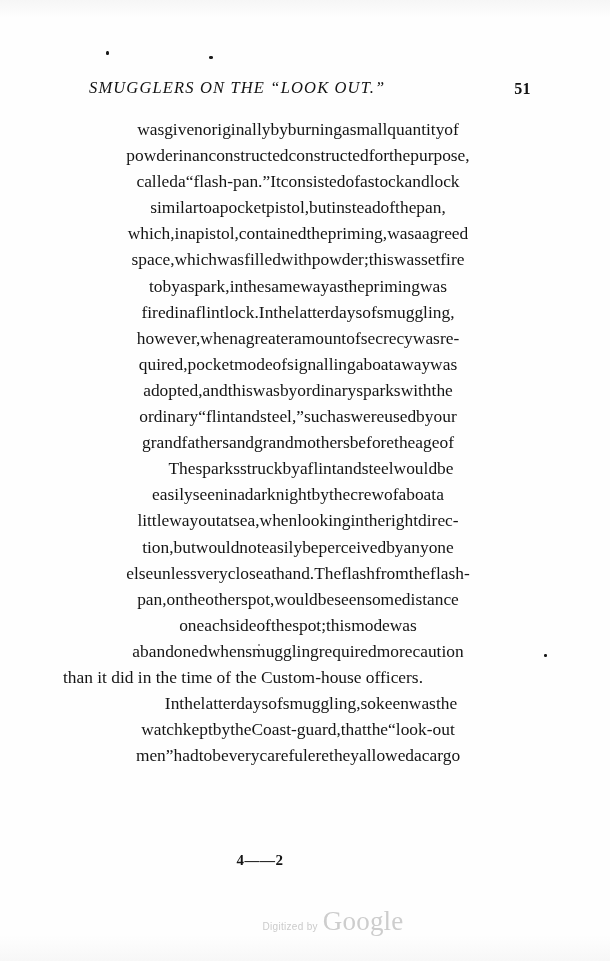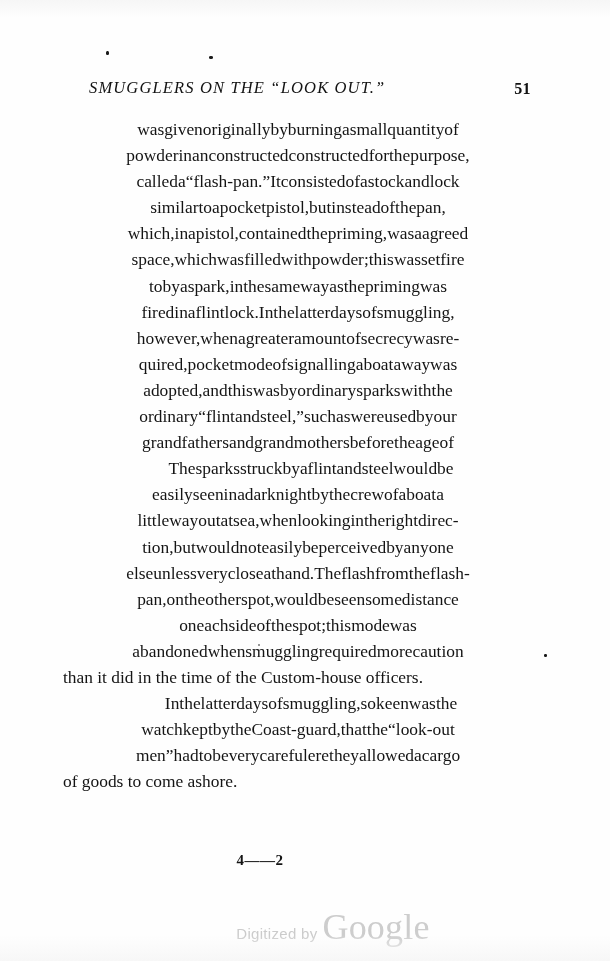--- a/index.html
+++ b/index.html
@@ -114,28 +114,28 @@
     text-align: center;
     color: #c9c9c9;
     user-select: none;
   }
   .watermark-inner {
     display: inline-block;
     transform: translateX(28px);
   }
   .watermark-pre {
     font-family: "Liberation Sans", "DejaVu Sans", sans-serif;
-    font-size: 15px;
+    font-size: 10px;
     letter-spacing: .3px;
     vertical-align: baseline;
     color: #cbcbcb;
   }
   .watermark-logo {
     font-family: "Liberation Serif", "DejaVu Serif", serif;
-    font-size: 36px;
+    font-size: 27px;
     letter-spacing: .2px;
     vertical-align: baseline;
     margin-left: 5px;
     color: #cdcdcd;
   }
 
   
   .edge-shade-top {
     position: absolute;
     left: 0; top: 0; width: 610px; height: 18px;
@@ -453,21 +453,20 @@
           <span>to</span>
           <span>be</span>
           <span>very</span>
           <span>careful</span>
           <span>ere</span>
           <span>they</span>
           <span>allowed</span>
           <span>a</span>
           <span>cargo</span>
         </span>
-        <span class="line">of goods to come ashore.</span>
       </p>
     </div>
 
   <div class="signature">4——2</div>
 
   <div class="watermark">
     <span class="watermark-inner">
       <span class="watermark-pre">Digitized by</span><span class="watermark-logo">Google</span>
     </span>
   </div>

